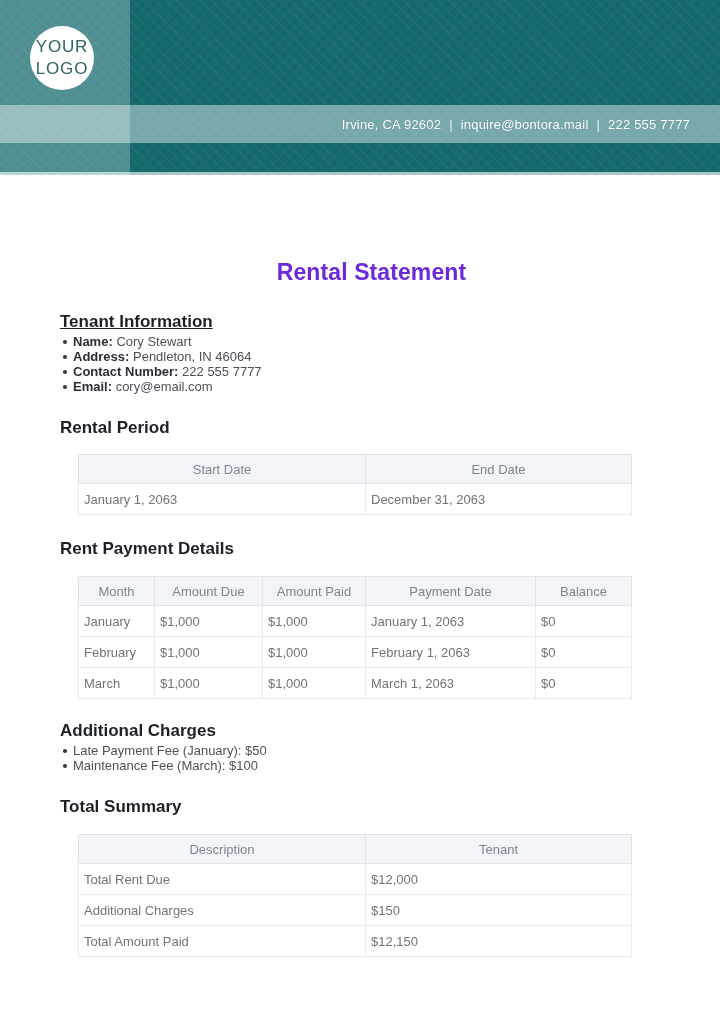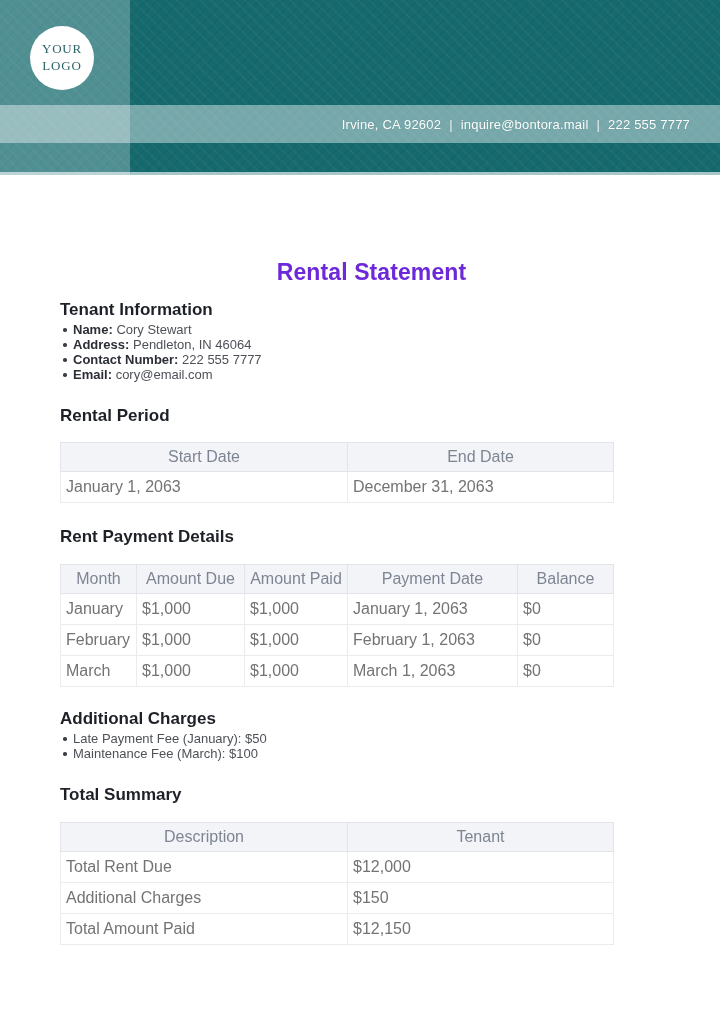--- a/index.html
+++ b/index.html
@@ -68,22 +68,22 @@
     width: 64px; height: 64px;
     border-radius: 50%;
     background: #ffffff;
     display: flex;
     align-items: center;
     justify-content: center;
     text-align: center;
     z-index: 6;
   }
   .logo-text {
-    font-family: Liberation Serif, serif;
-    font-size: 13px;
+    font-family: Liberation Sans, sans-serif;
+    font-size: 17px;
     line-height: 1.3;
     letter-spacing: 0.8px;
     color: #2c6468;
   }
 
   
   .doc-title {
     margin: 84px 0 10px 0;
     text-align: center;
     font-size: 23px;
@@ -95,21 +95,21 @@
   .content {
     padding-left: 60px;
     width: 673px; 
   }
   .section-heading {
     margin: 0;
     font-size: 17px;
     font-weight: 700;
     color: #1d2127;
   }
-  .mt-sec1 { margin-top: 14px; }
+  .mt-sec1 { margin-top: 26px; text-decoration: underline; }
   .mt-sec  { margin-top: 24px; }
   .mt-sec2 { margin-top: 22px; }
 
   ul.bullets {
     list-style: none;
     margin: 2px 0 0 0;
     padding: 0;
     font-size: 13px;
     color: #4d5157;
   }
@@ -124,22 +124,23 @@
     width: 3.5px; height: 3.5px;
     border-radius: 50%;
     background: #3a3e45;
   }
   ul.bullets b { color: #2b2f35; font-weight: 700; }
 
   table.data {
     width: 553px;
     border-collapse: collapse;
     table-layout: fixed;
-    font-size: 16px;
+    font-size: 13px;
     margin-top: 16px;
+    margin-left: 18px;
   }
   table.data th {
     background: #f2f4f8;
     color: #7e8592;
     font-weight: 400;
     height: 29px;
     text-align: center;
     border: 1px solid #e2e4ea;
     padding: 0 5px;
     overflow: hidden;

